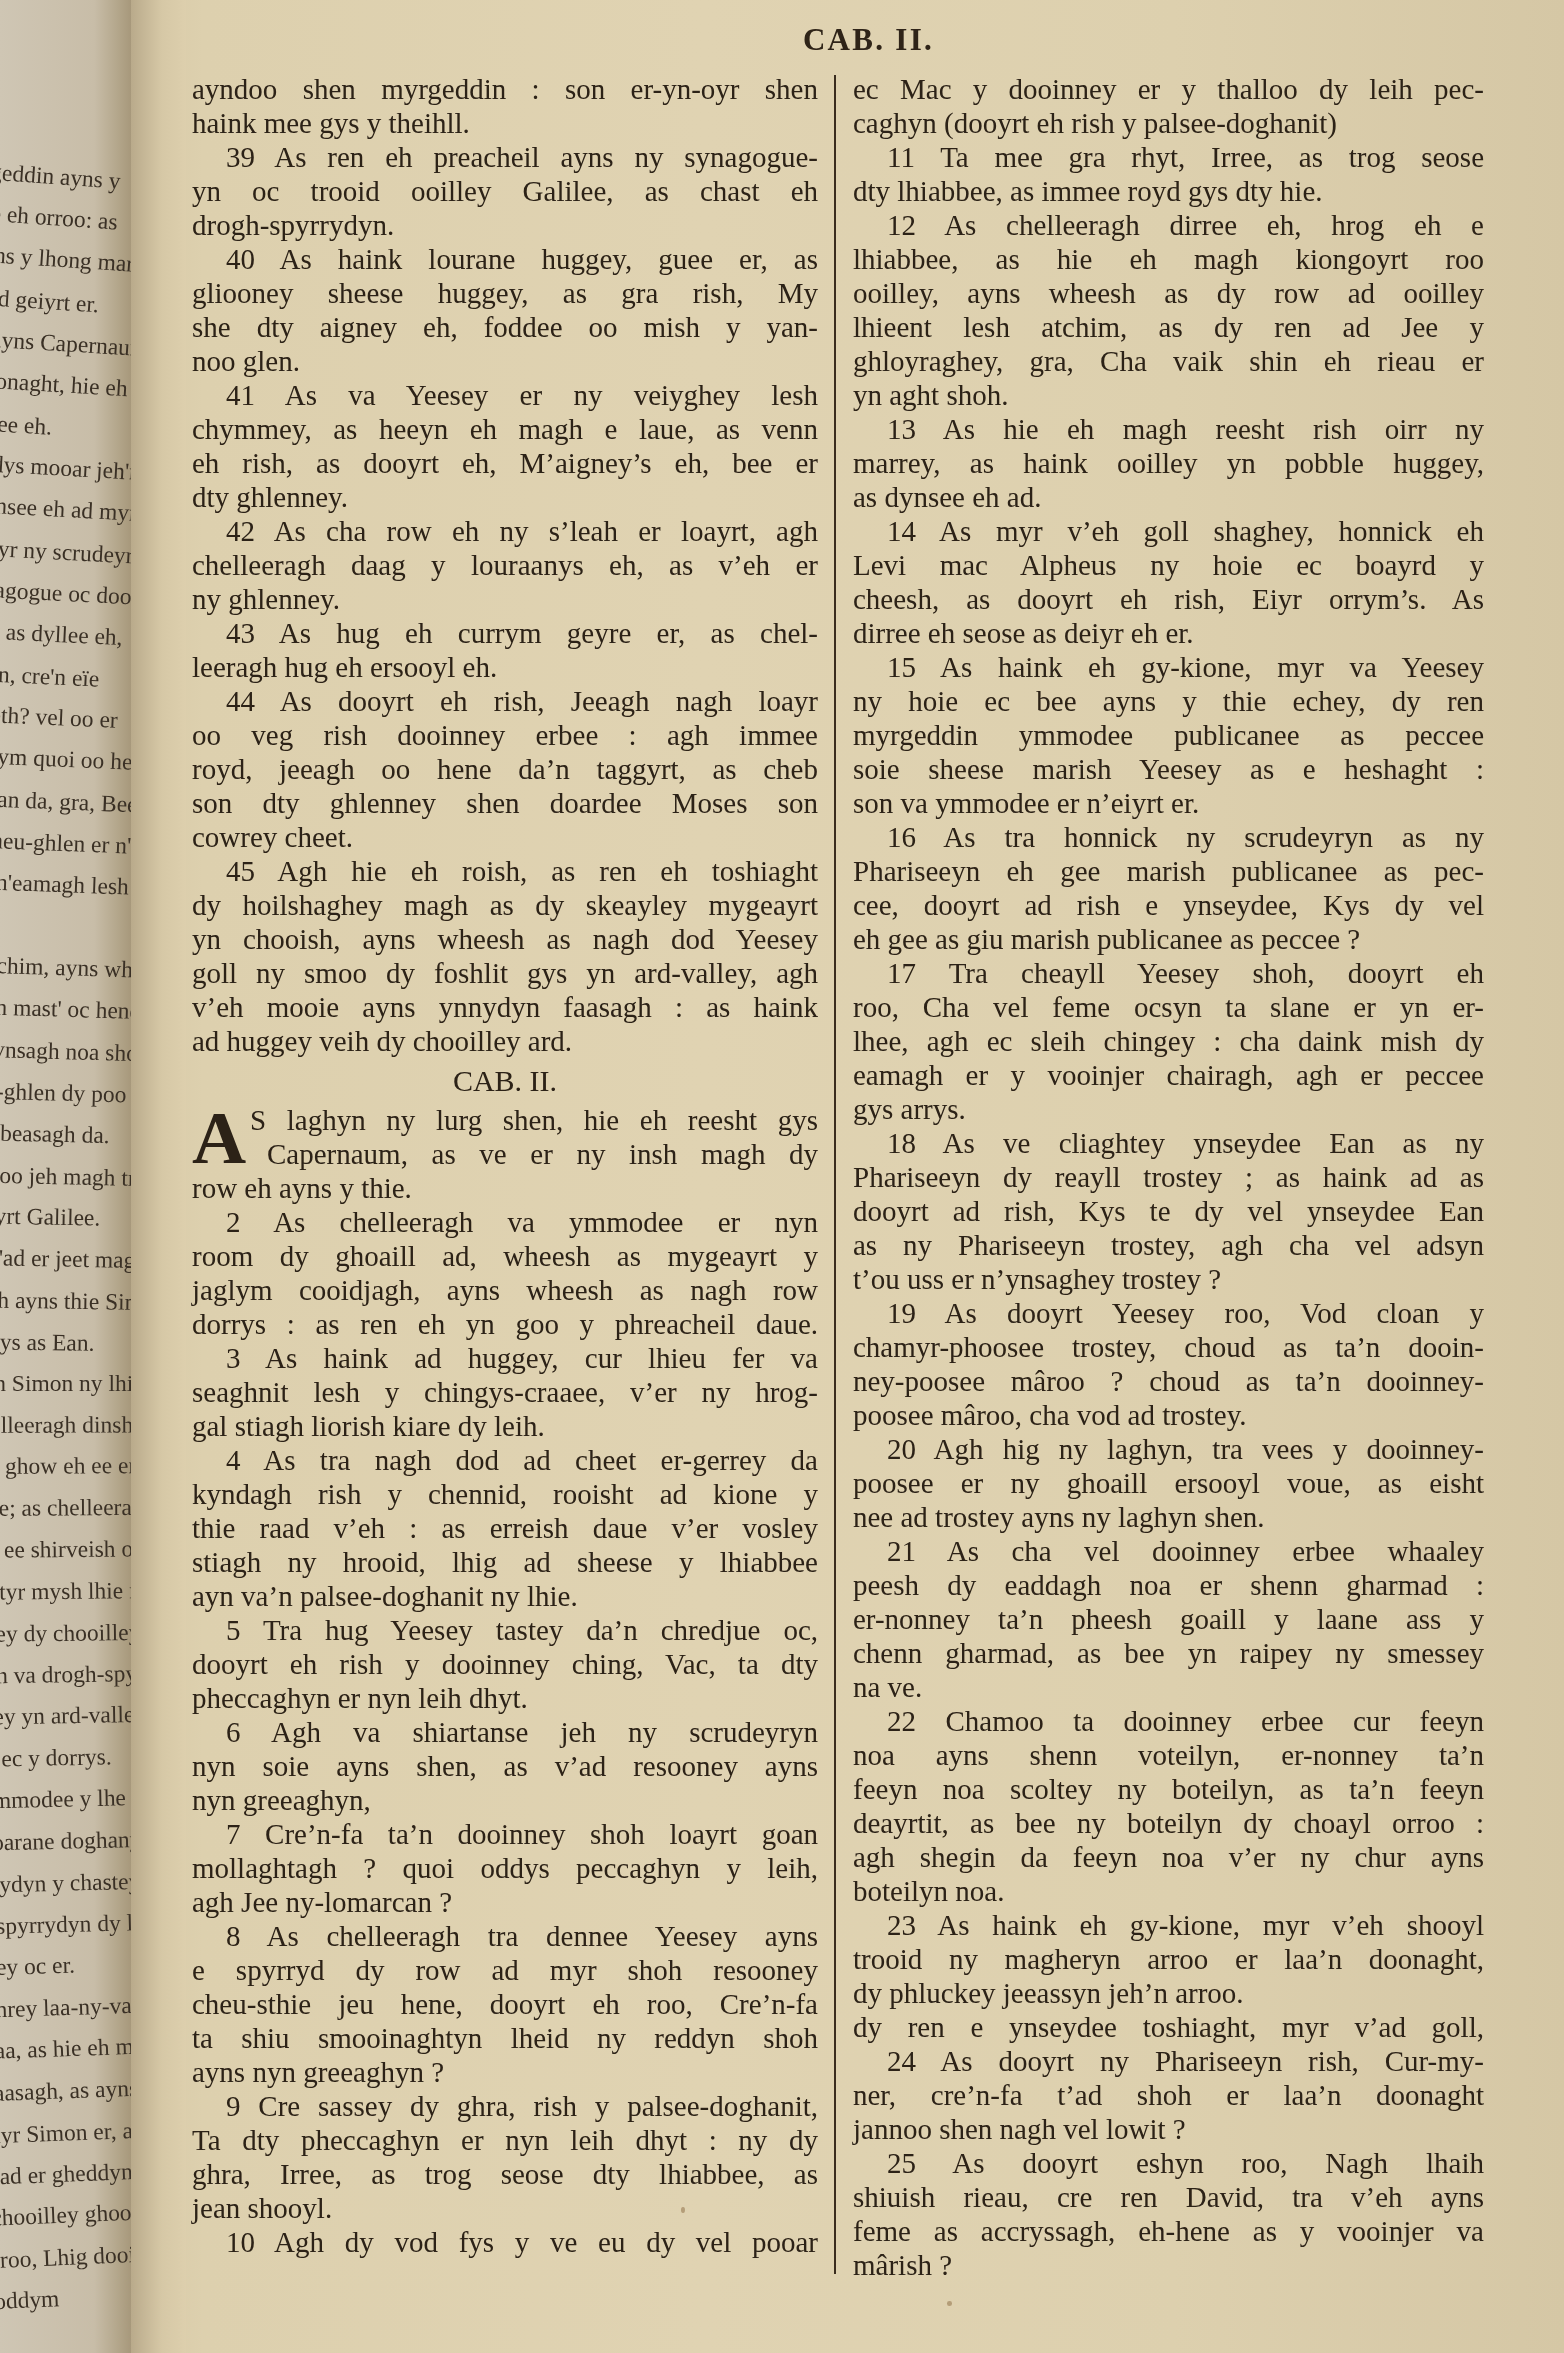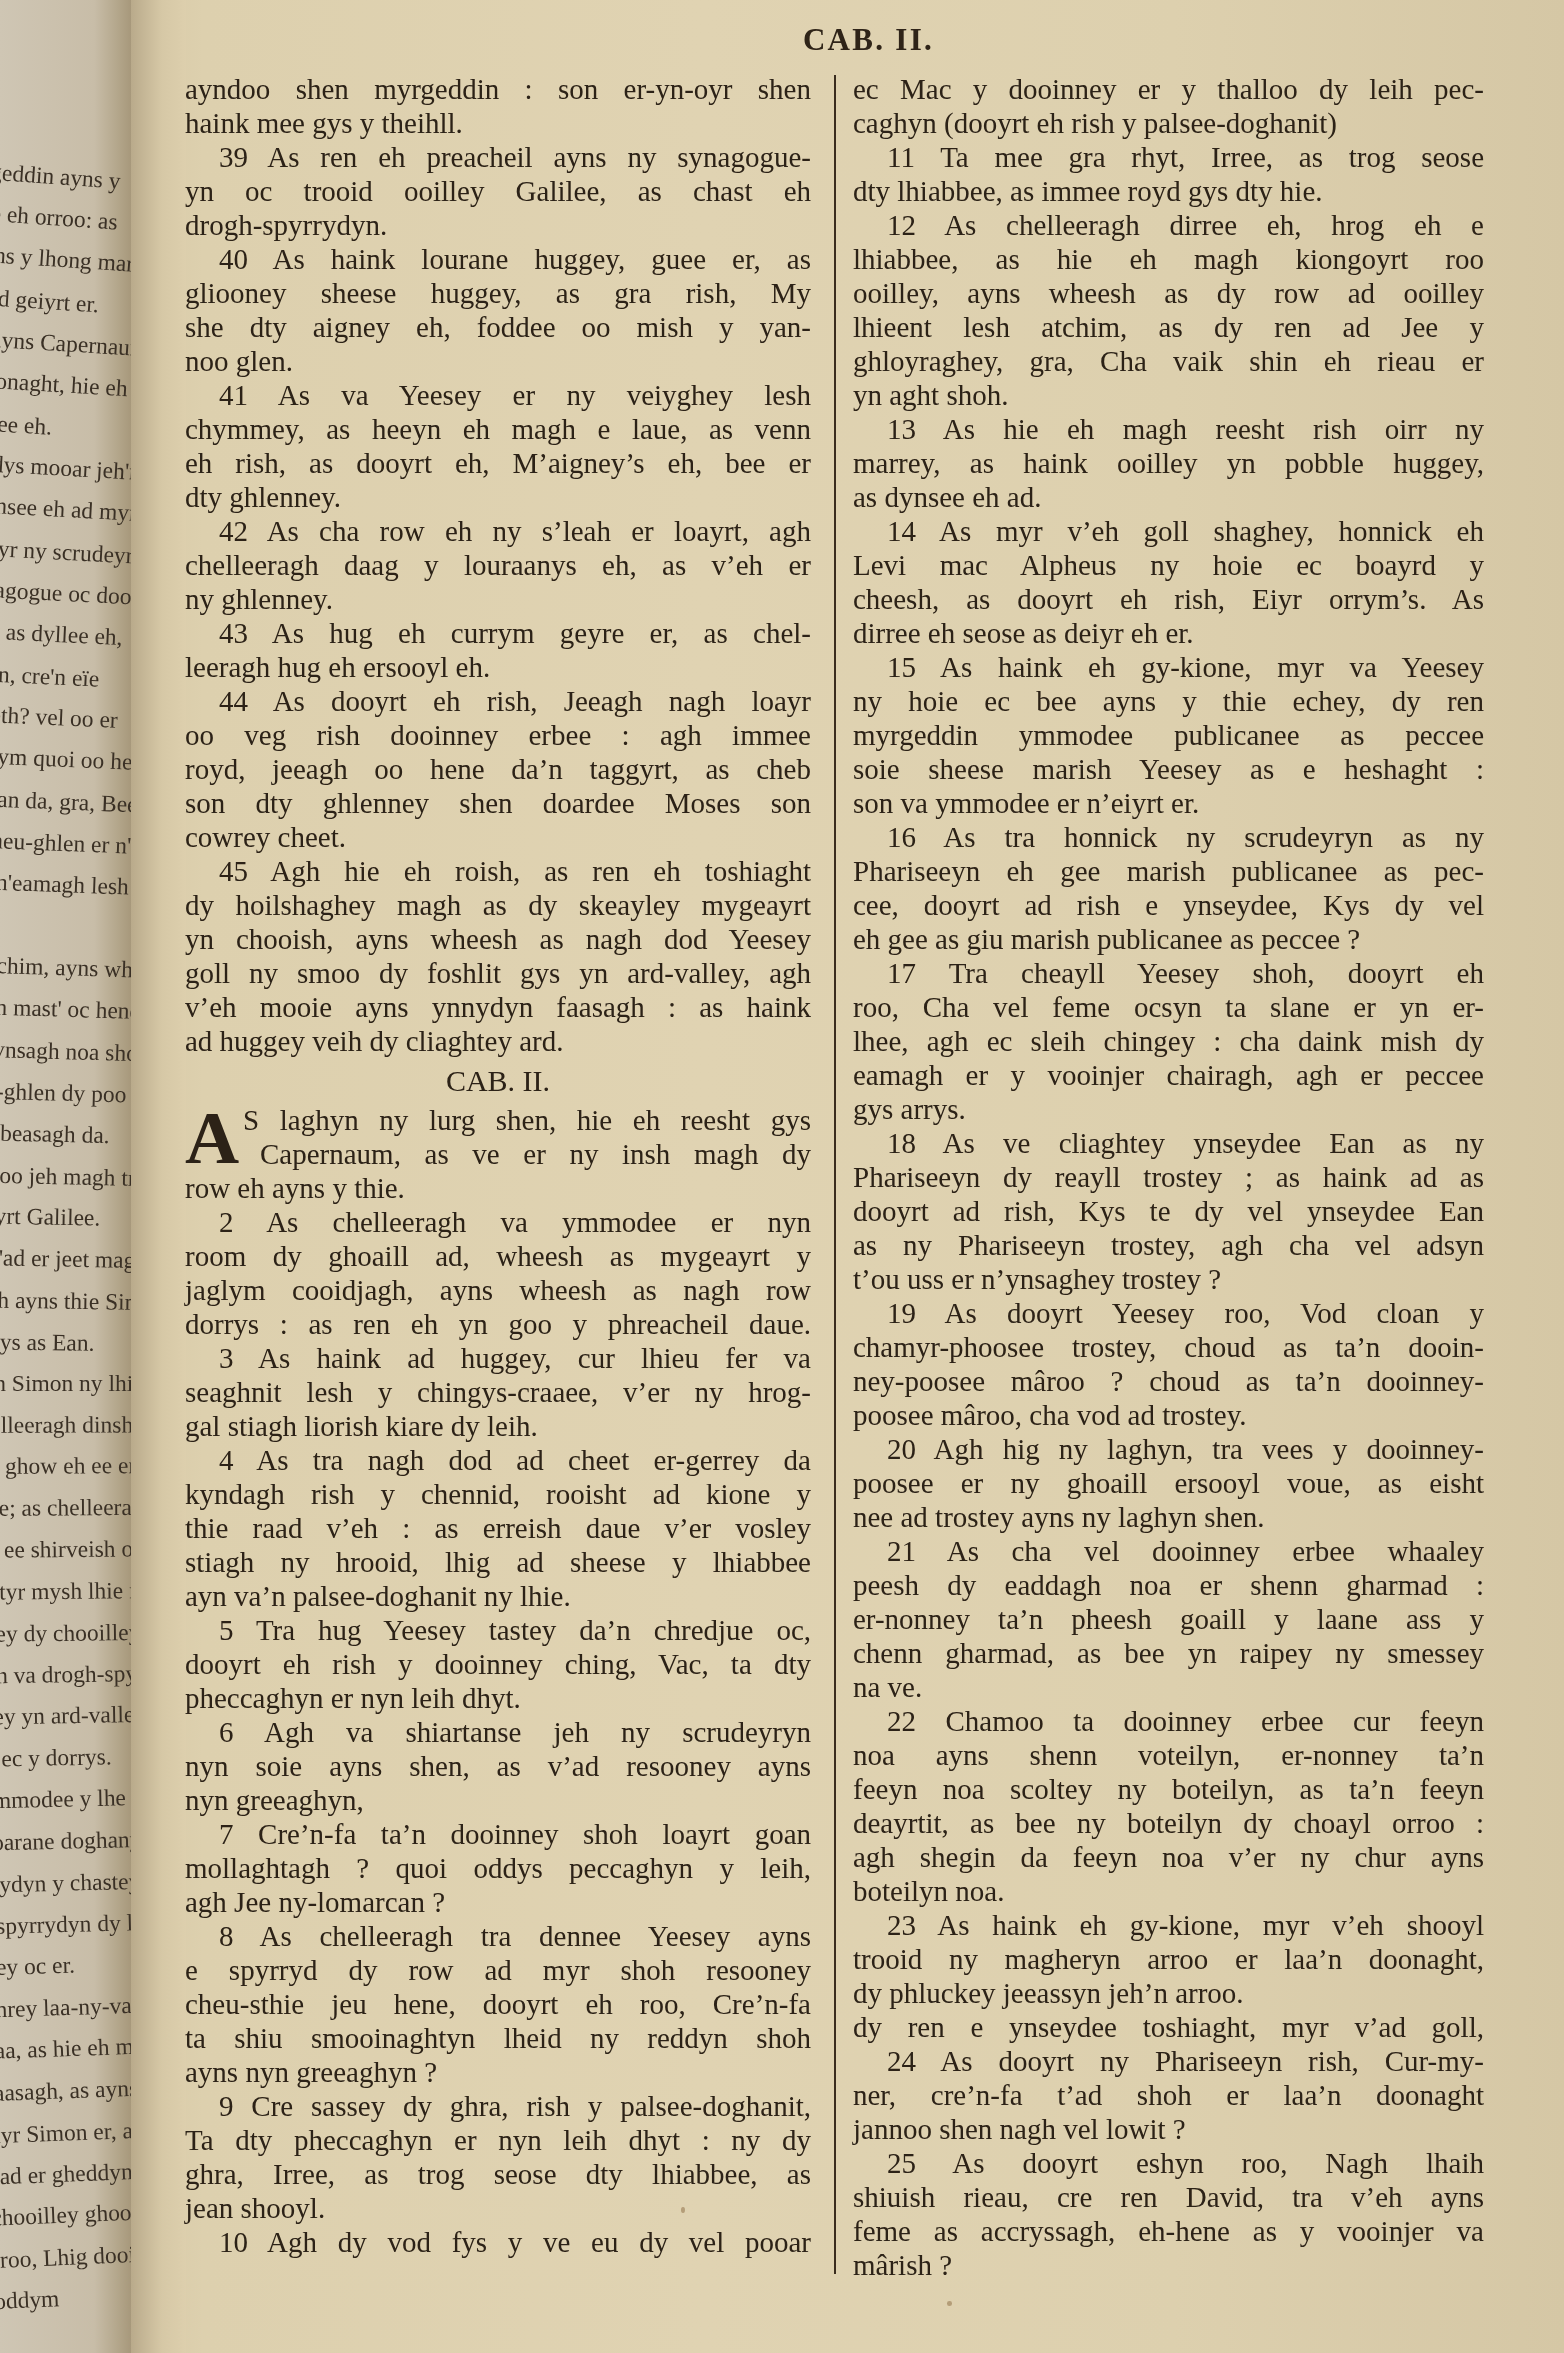--- a/index.html
+++ b/index.html
@@ -31,21 +31,21 @@
   .running-head {
     position: absolute; top: 22px; left: 751px; width: 235px; text-align: center;
     font-family: "Liberation Serif", serif; font-weight: bold; font-size: 31px;
     letter-spacing: 2.3px; color: #2f2418;
   }
   .col {
     position: absolute; top: 72px;
     font-family: "Liberation Serif", serif; font-size: 29px; line-height: 34px;
     color: #2c2217;
   }
-  .col-left { left: 185px; width: 626px; }
+  .col-left { left: 192px; width: 626px; }
   .col-right { left: 853px; width: 631px; }
   .line { display: block; white-space: nowrap; text-align: justify; text-align-last: justify; height: 34px; }
   .line.last { text-align-last: left; }
   .line.indent { padding-left: 34px; }
   .line.center { text-align: center; text-align-last: center; }
   .divider {
     position: absolute; left: 834px; top: 75px; width: 2.3px; height: 2199px;
     background: #3a2c1e;
   }
   .chapter-heading { height: 45px; line-height: 45px; font-size: 30px; }
@@ -141,21 +141,21 @@
         <span class="line indent">44 As dooyrt eh rish, Jeeagh nagh loayr</span>
         <span class="line">oo veg rish dooinney erbee : agh immee</span>
         <span class="line">royd, jeeagh oo hene da’n taggyrt, as cheb</span>
         <span class="line">son dty ghlenney shen doardee Moses son</span>
         <span class="line last">cowrey cheet.</span>
         <span class="line indent">45 Agh hie eh roish, as ren eh toshiaght</span>
         <span class="line">dy hoilshaghey magh as dy skeayley mygeayrt</span>
         <span class="line">yn chooish, ayns wheesh as nagh dod Yeesey</span>
         <span class="line">goll ny smoo dy foshlit gys yn ard-valley, agh</span>
         <span class="line">v’eh mooie ayns ynnydyn faasagh : as haink</span>
-        <span class="line last">ad huggey veih dy cliaghtey ard.</span>
+        <span class="line last">ad huggey veih dy chooilley ard.</span>
       </div>
     <div class="line center chapter-heading">CAB. II.</div>
     <div class="dropcap-block">
       <span class="dropcap">A</span>
       <span class="line dropcap-line" style="padding-left:58px">S laghyn ny lurg shen, hie eh reesht gys</span>
       <span class="line dropcap-line" style="padding-left:75px">Capernaum, as ve er ny insh magh dy</span>
     </div>
     <div id="chapter-lines">
         <span class="line last">row eh ayns y thie.</span>
         <span class="line indent">2 As chelleeragh va ymmodee er nyn</span>

